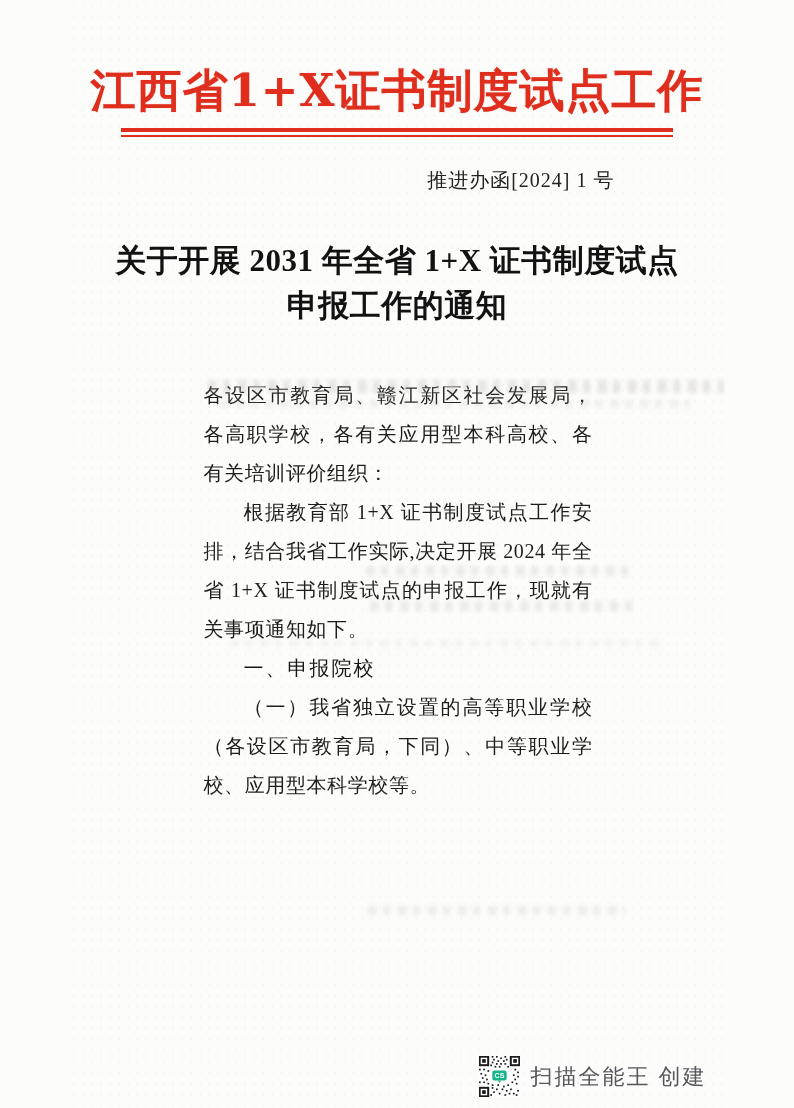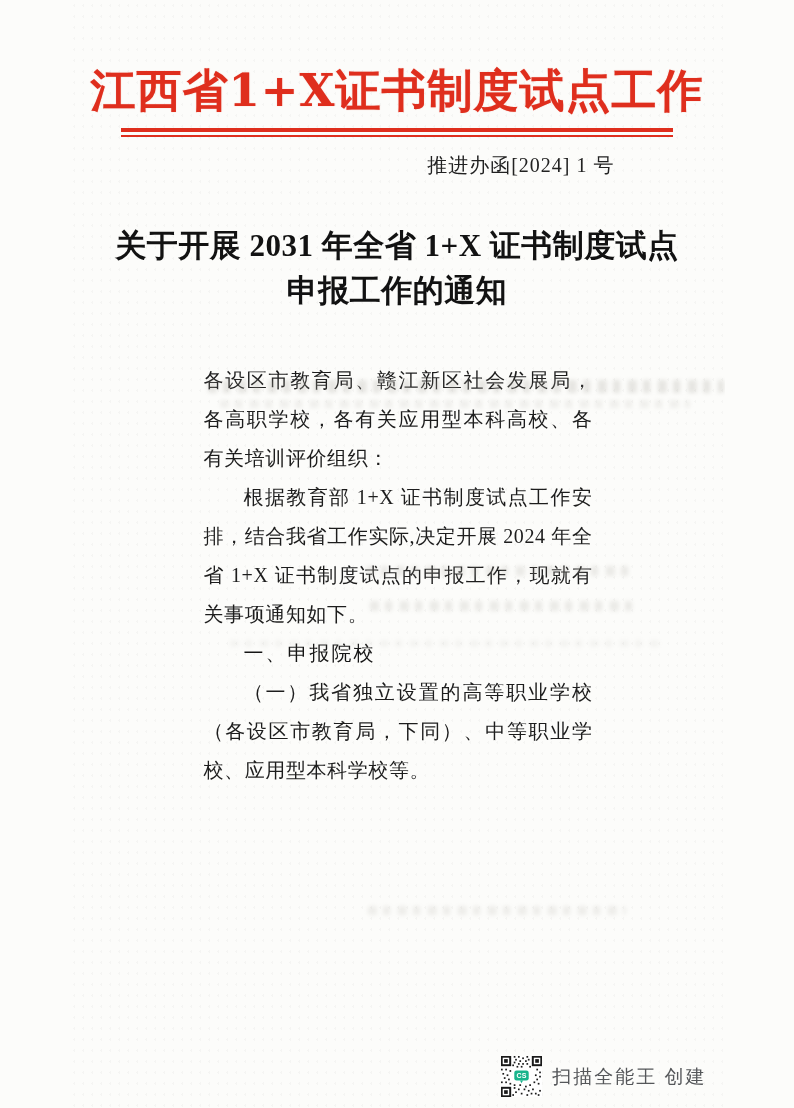--- a/index.html
+++ b/index.html
@@ -40,21 +40,21 @@
   .masthead-rule {
     width: 552px;
     height: 3px;
     margin: 7px auto 0 auto;
     border-top: 4px solid #df2e1d;
     border-bottom: 2px solid #df2e1d;
   }
 
   
   .doc-number {
-    margin-top: 15px;
+    margin-top: 30px;
     padding-right: 110px;
     text-align: right;
     font-size: 20px;
     letter-spacing: 1px;
     color: #222;
   }
 
   
   .notice-title {
     width: 566px;
@@ -117,21 +117,21 @@
   .scanner-credit {
     position: absolute;
     right: 18px;
     bottom: 11px;
     display: flex;
     align-items: center;
     gap: 10px;
   }
   .scanner-credit .credit-label {
     font-family: "Liberation Sans", "DejaVu Sans", sans-serif;
-    font-size: 19px;
+    font-size: 22px;
     letter-spacing: 2px;
     color: #55575a;
   }
   .qr-icon svg { display: block; }
 </style>
 </head>
 <body>
 
 <div class="page">
 

